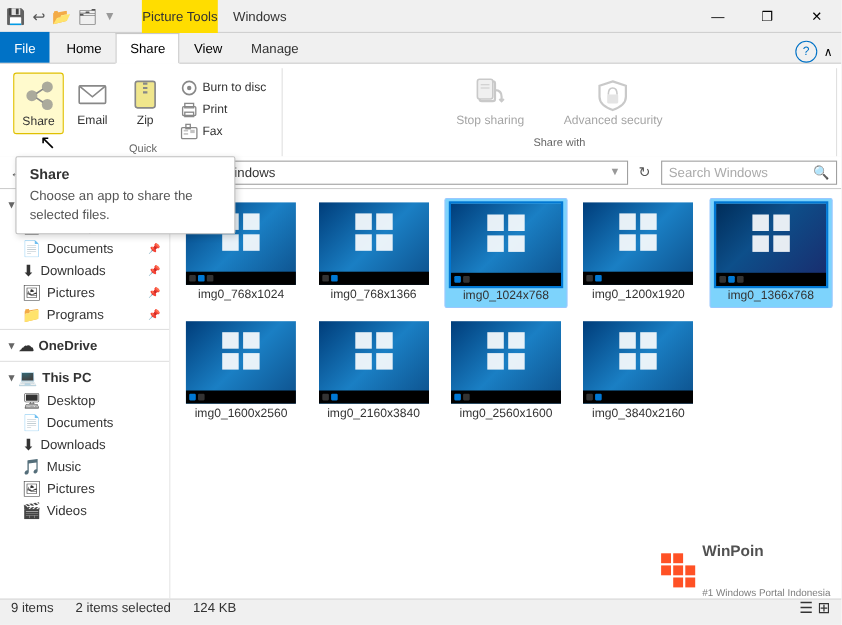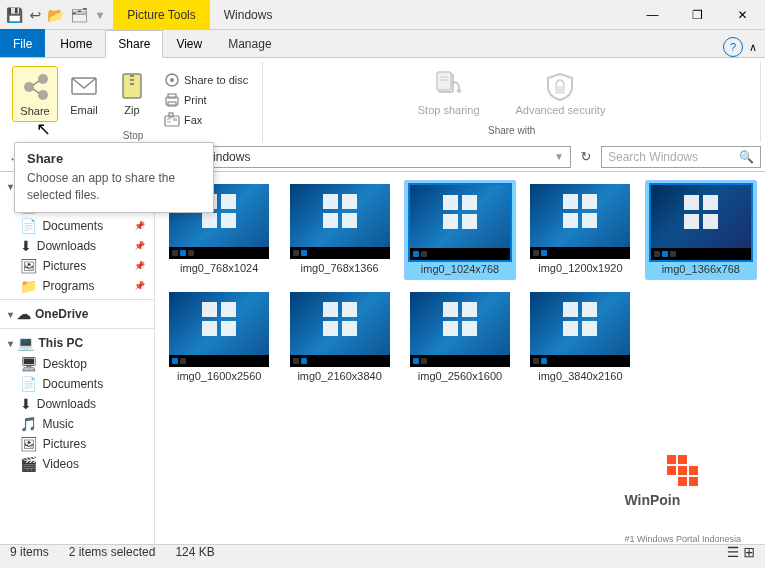--- a/index.html
+++ b/index.html
@@ -10,27 +10,27 @@
       height: 30px;
       background: #f0f0f0;
       display: flex;
       align-items: center;
       border-bottom: 1px solid #d0d0d0;
     }
     .title-bar-icons { display: flex; align-items: center; padding-left: 6px; gap: 2px; }
     .picture-tools-label {
       background: #ffdd00;
       color: #333;
-      padding: 2px 14px;
+      padding: 2px 0;
       font-size: 12px;
       font-weight: 500;
       height: 30px;
       display: flex;
       align-items: center;
-      margin-left: 4px;
+      margin-left: 20px;
     }
     .windows-label {
       color: #333;
       padding: 2px 14px;
       font-size: 12px;
       font-weight: 500;
       height: 30px;
       display: flex;
       align-items: center;
     }
@@ -374,27 +374,26 @@
     }
     .share-tooltip-desc {
       font-size: 12px;
       color: #555;
       line-height: 1.4;
     }
 
     
     .winpoin-logo {
       position: absolute;
-      right: 24px;
+      right: 10px;
       bottom: 24px;
       display: flex;
       align-items: center;
       gap: 6px;
       opacity: 0.85;
-      flex-direction: column;
     }
     .winpoin-text {
       font-size: 14px;
       font-weight: bold;
       color: #333;
     }
     .winpoin-sub {
       font-size: 9px;
       color: #666;
       margin-top: 26px;
@@ -498,21 +497,21 @@
         </div>
 
         <div class="ribbon-small-group">
           <div class="ribbon-btn-small">
             <div class="icon-sm">
               <svg width="16" height="16" viewBox="0 0 16 16">
                 <circle cx="8" cy="8" r="6" fill="none" stroke="#888" stroke-width="1.5"></circle>
                 <circle cx="8" cy="8" r="2" fill="#888"></circle>
               </svg>
             </div>
-            <div class="btn-label">Share to disc</div>
+            <div class="btn-label">Burn to disc</div>
           </div>
           <div class="ribbon-btn-small">
             <div class="icon-sm">
               <svg width="16" height="16" viewBox="0 0 16 16">
                 <rect x="2" y="5" width="12" height="8" rx="1" fill="none" stroke="#888" stroke-width="1.2"></rect>
                 <rect x="4" y="2" width="8" height="4" fill="none" stroke="#888" stroke-width="1.2"></rect>
                 <rect x="4" y="10" width="8" height="4" fill="none" stroke="#888" stroke-width="1.2"></rect>
               </svg>
             </div>
             <div class="btn-label">Print</div>
@@ -524,21 +523,21 @@
                 <rect x="9" y="6" width="4" height="3" fill="#888" opacity="0.5"></rect>
                 <rect x="3" y="6" width="4" height="1.5" fill="#888" opacity="0.5"></rect>
                 <rect x="3" y="9" width="4" height="1.5" fill="#888" opacity="0.5"></rect>
                 <rect x="5" y="1" width="4" height="4" fill="none" stroke="#888" stroke-width="1.2"></rect>
               </svg>
             </div>
             <div class="btn-label">Fax</div>
           </div>
         </div>
       </div>
-      <div class="ribbon-group-label">Stop</div>
+      <div class="ribbon-group-label">Quick</div>
     </div>
 
     <div class="ribbon-group" style="padding: 4px 20px; flex:1;">
       <div class="ribbon-group-inner" style="justify-content:flex-end; gap:20px;">
 
         <div class="ribbon-btn-disabled">
           <div class="icon-area">
             <svg width="32" height="32" viewBox="0 0 32 32">
               <rect x="6" y="4" width="14" height="18" rx="2" fill="none" stroke="#888" stroke-width="2"></rect>
               <path d="M 20 12 Q 26 12 26 18 L 26 22" fill="none" stroke="#888" stroke-width="2"></path>

